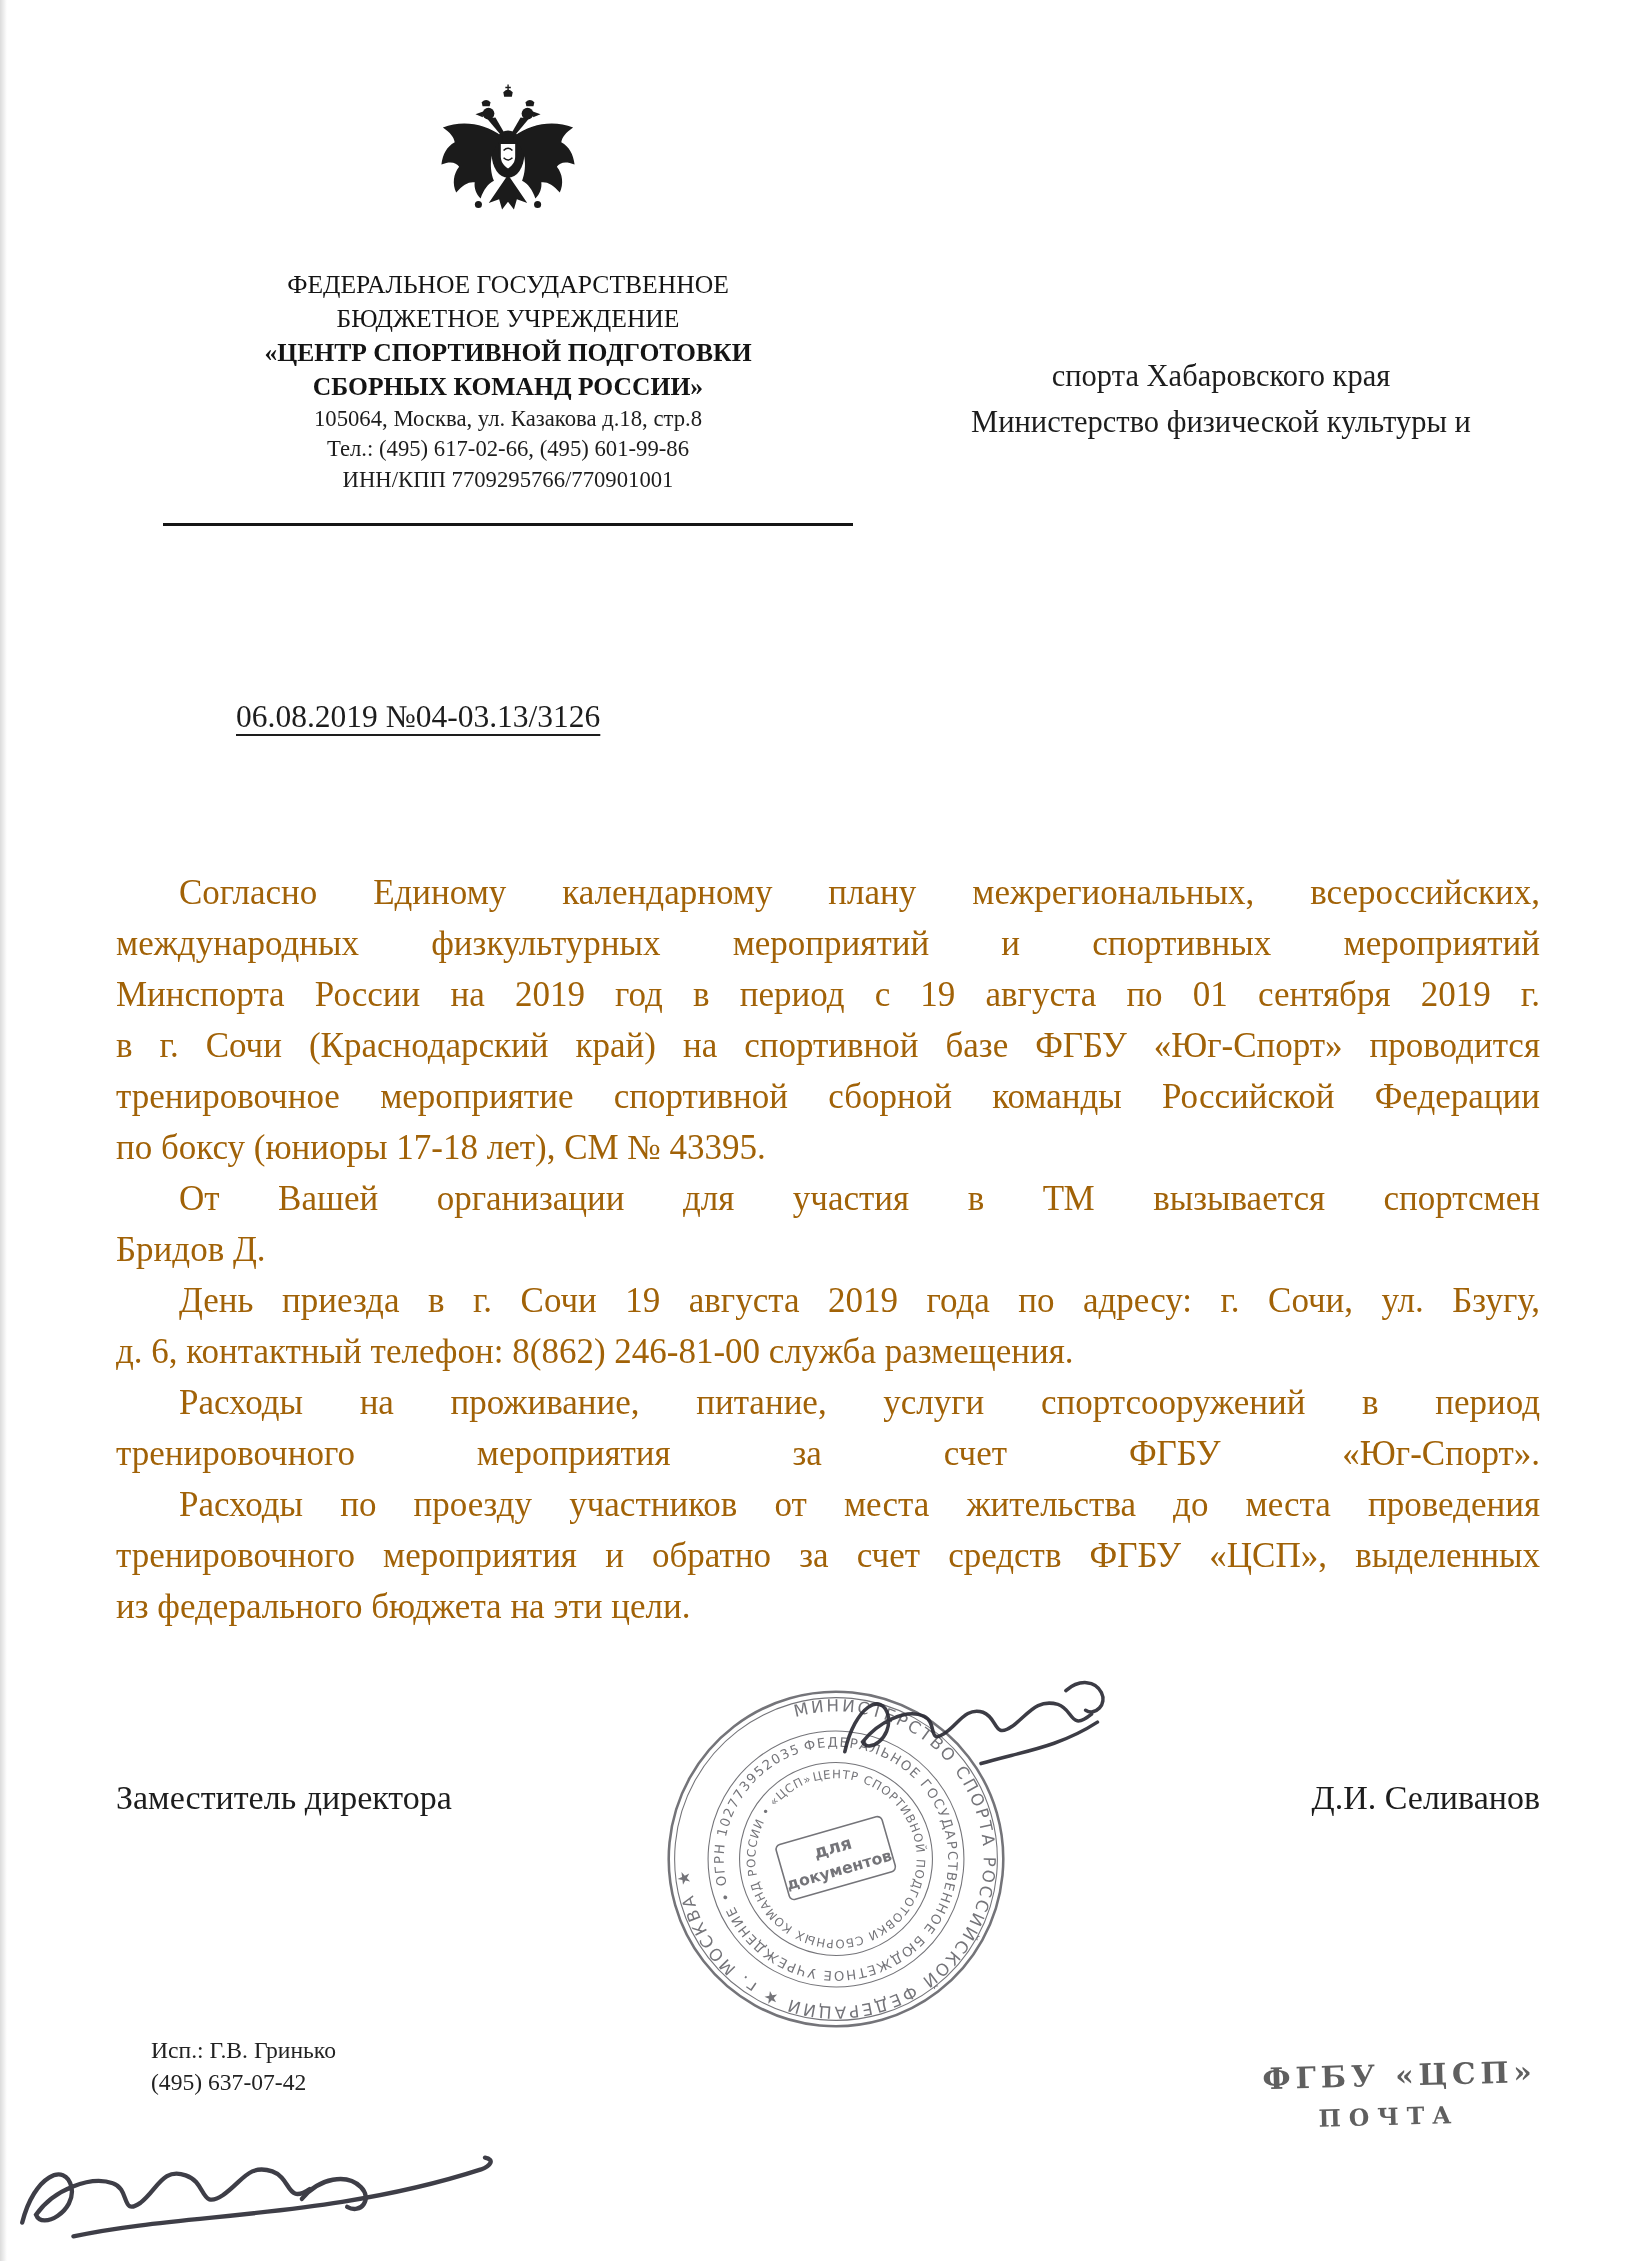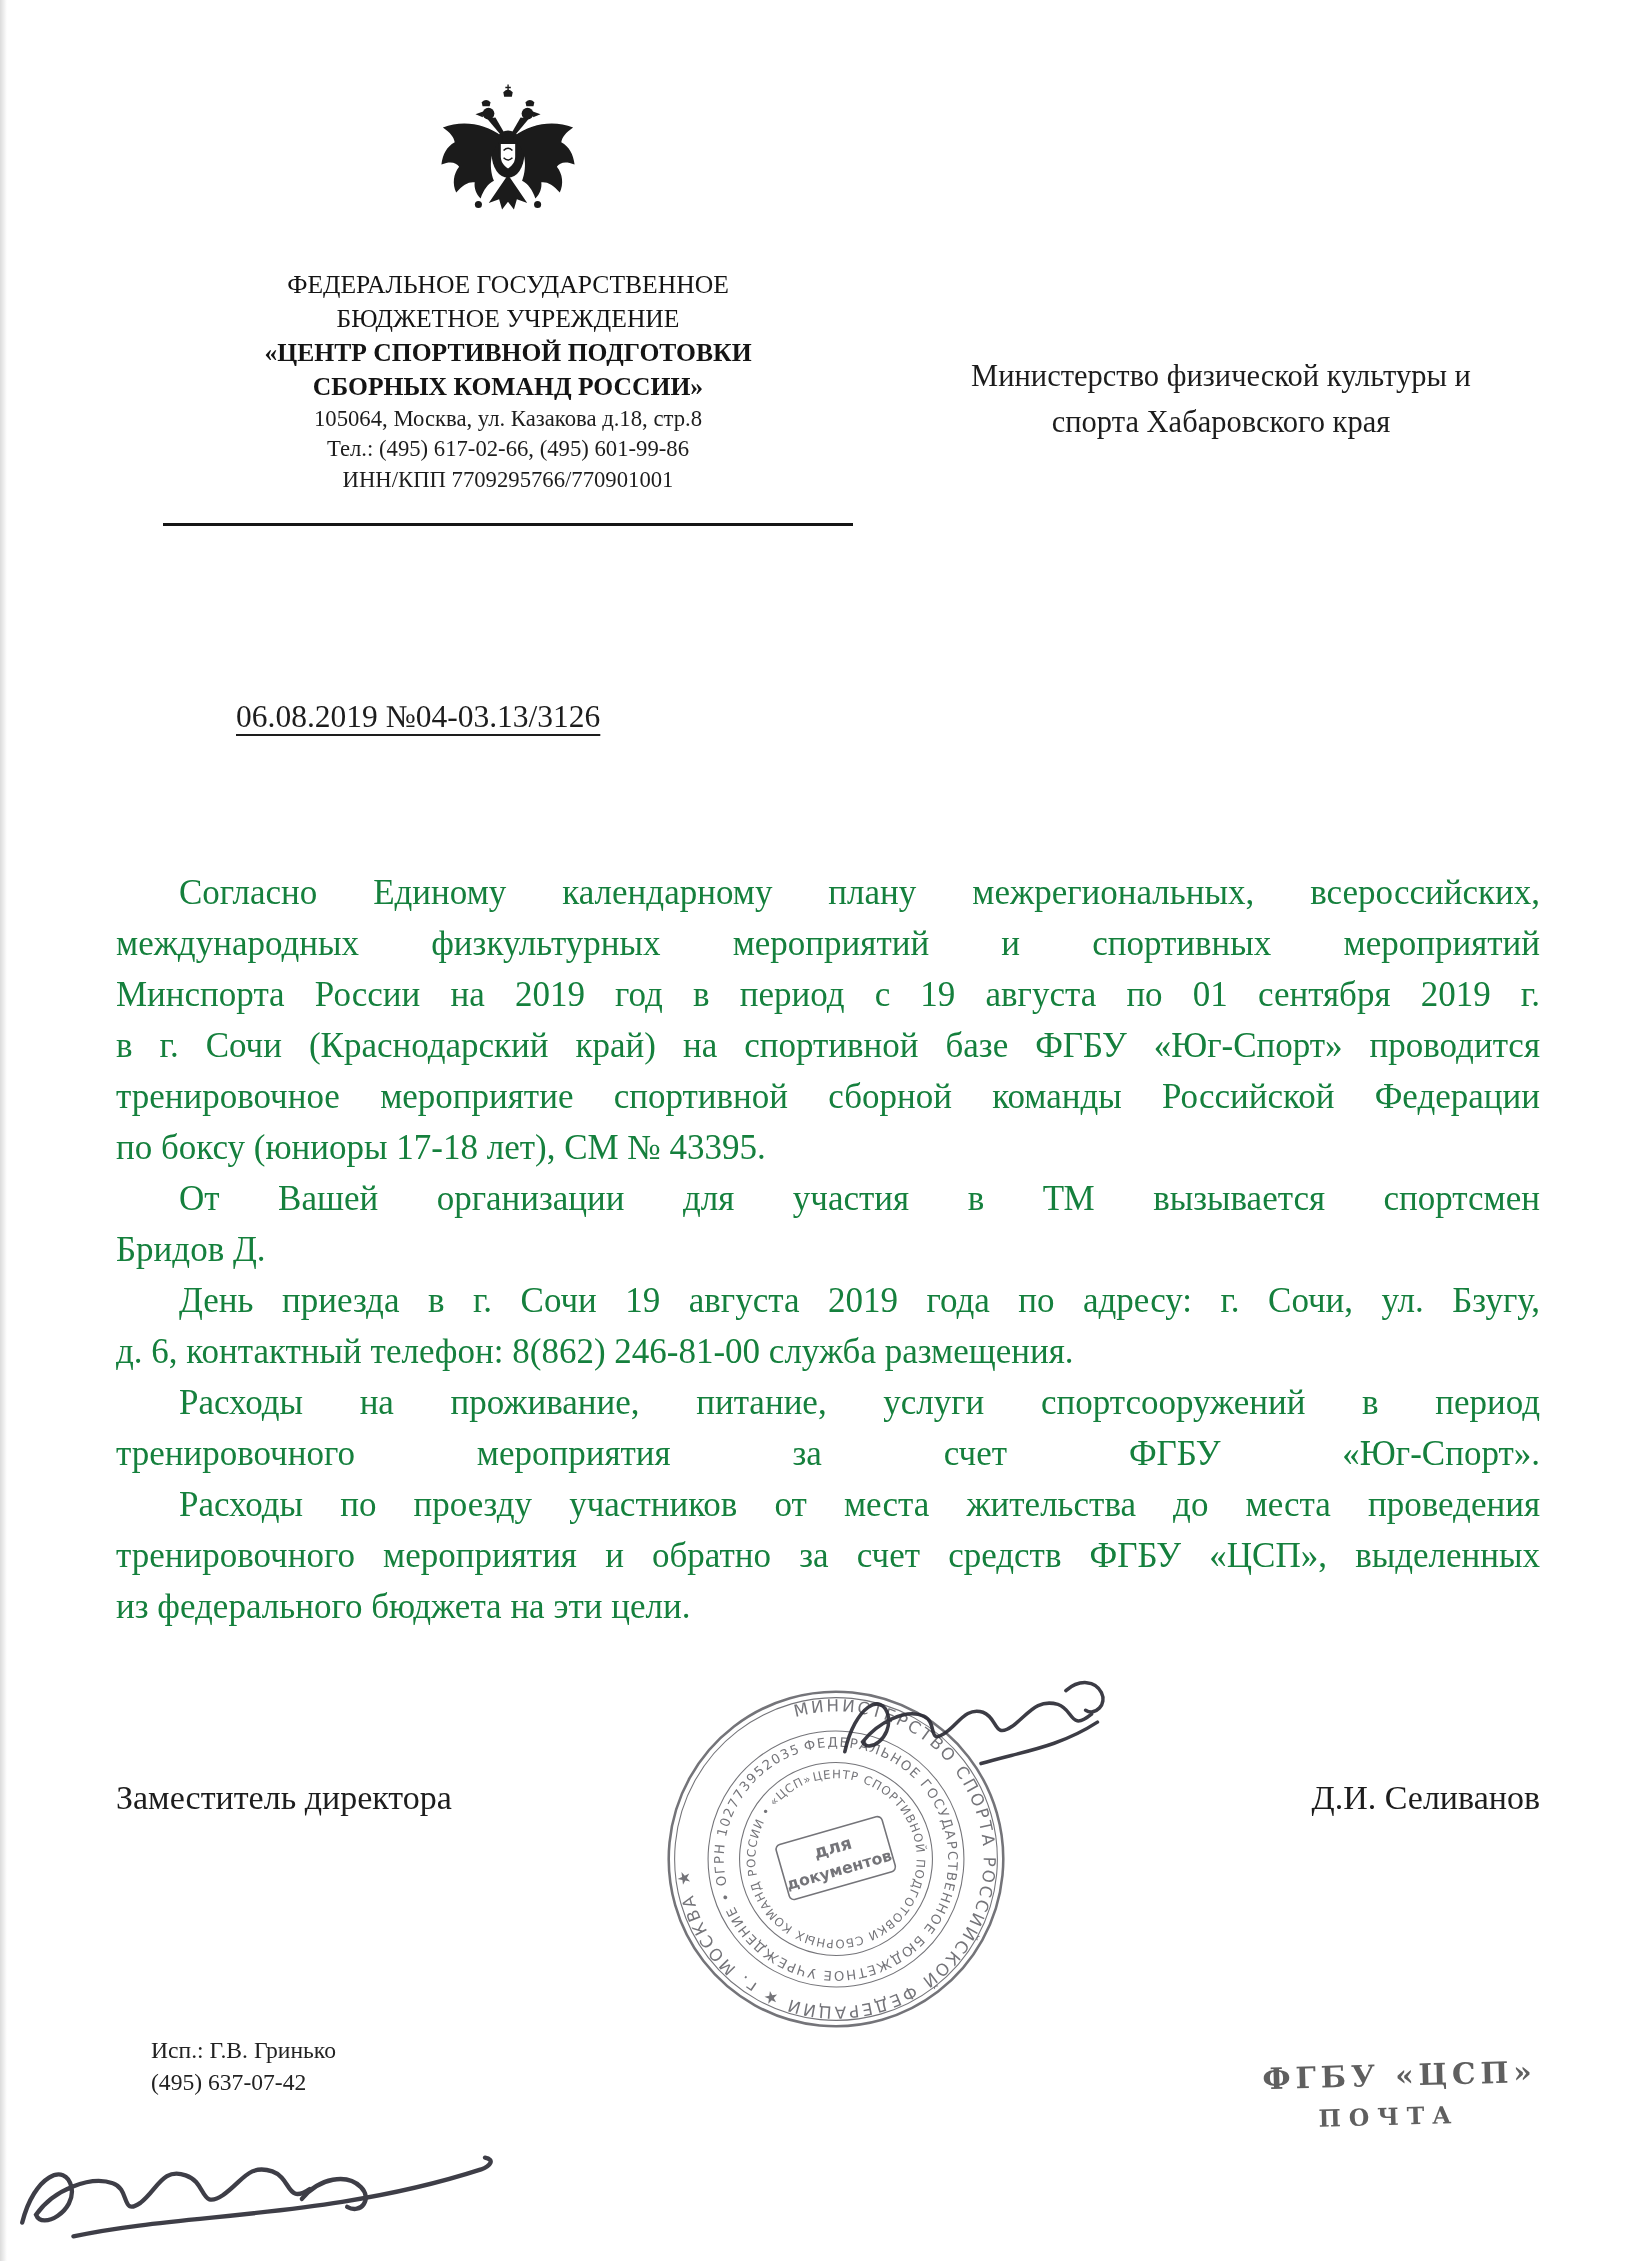--- a/index.html
+++ b/index.html
@@ -24,21 +24,21 @@
   
   .recipient { position:absolute; left:906px; top:353px; width:630px; text-align:center;
     font-size:30.5px; line-height:46px; }
 
   
   .ref { position:absolute; left:236px; top:699px; font-size:31.5px;
     text-decoration:underline; text-underline-offset:6.9px; text-decoration-thickness:2px; }
 
   
   .bodytext { position:absolute; left:116px; top:867px; width:1424px;
-    font-size:35px; line-height:51px; color:#15803d; }
+    font-size:35px; line-height:51px; color:#a16207; }
   .ln { text-align:justify; }
   .st { text-align-last:justify; }
   .in { text-indent:63px; }
 
   
   .sig-row { position:absolute; left:116px; top:1779px; width:1424px;
     display:flex; justify-content:space-between; font-size:34px; }
 
   
   .stamp { position:absolute; left:652px; top:1675px; width:368px; height:368px; opacity:.82; }
@@ -96,22 +96,22 @@
     </div>
     <div class="addr">
       <div>105064, Москва, ул. Казакова д.18, стр.8</div>
       <div>Тел.: (495) 617-02-66, (495) 601-99-86</div>
       <div>ИНН/КПП 7709295766/770901001</div>
     </div>
     <div class="rule"></div>
   </div>
 
   <div class="recipient">
+    <div>спорта Хабаровского края</div>
     <div>Министерство физической культуры и</div>
-    <div>спорта Хабаровского края</div>
   </div>
 
   <div class="ref">06.08.2019 №04-03.13/3126</div>
 
   <div class="bodytext">
     <div class="ln in st">Согласно Единому календарному плану межрегиональных, всероссийских,</div>
     <div class="ln st">международных физкультурных мероприятий и спортивных мероприятий</div>
     <div class="ln st">Минспорта России на 2019 год в период с 19 августа по 01 сентября 2019 г.</div>
     <div class="ln st">в г. Сочи (Краснодарский край) на спортивной базе ФГБУ «Юг-Спорт» проводится</div>
     <div class="ln st">тренировочное мероприятие спортивной сборной команды Российской Федерации</div>

